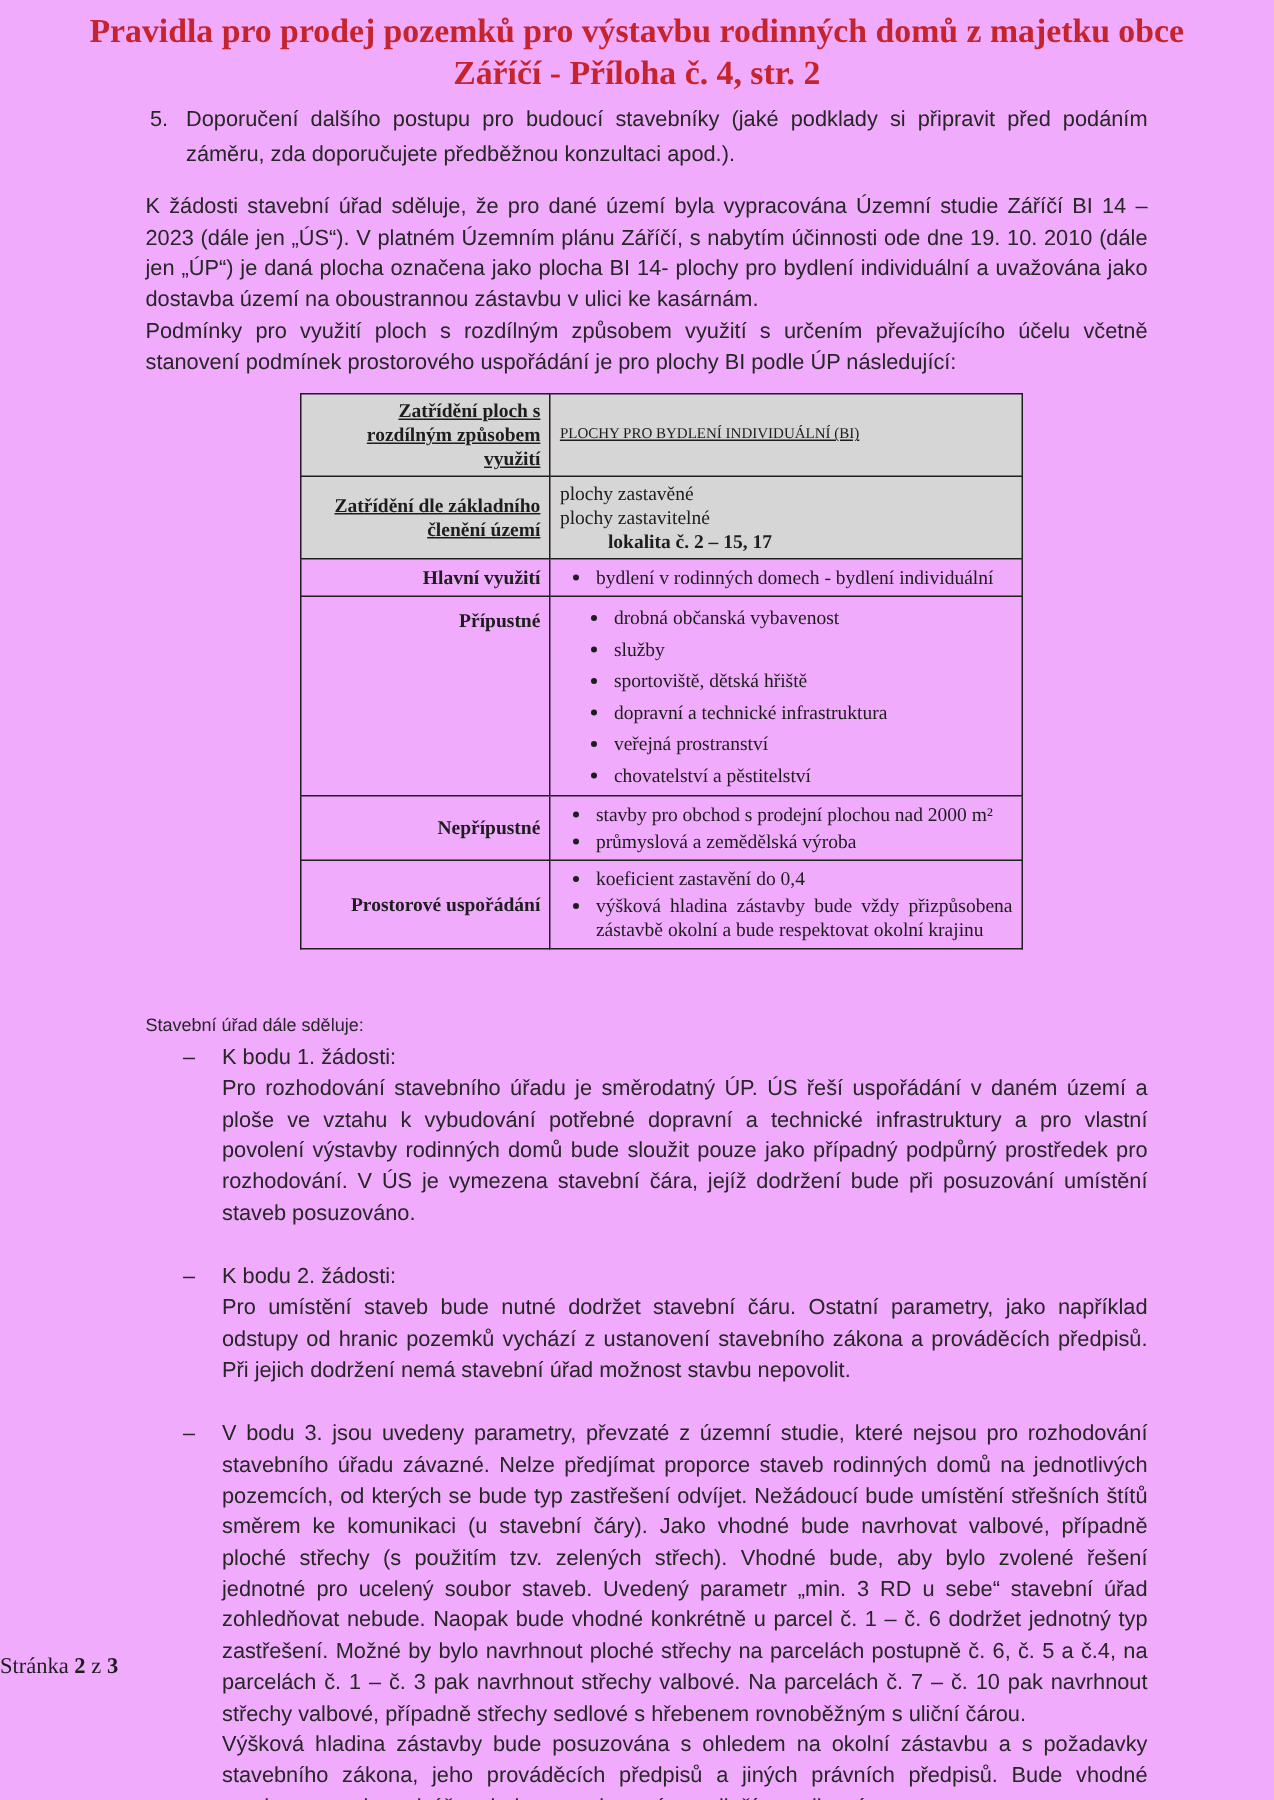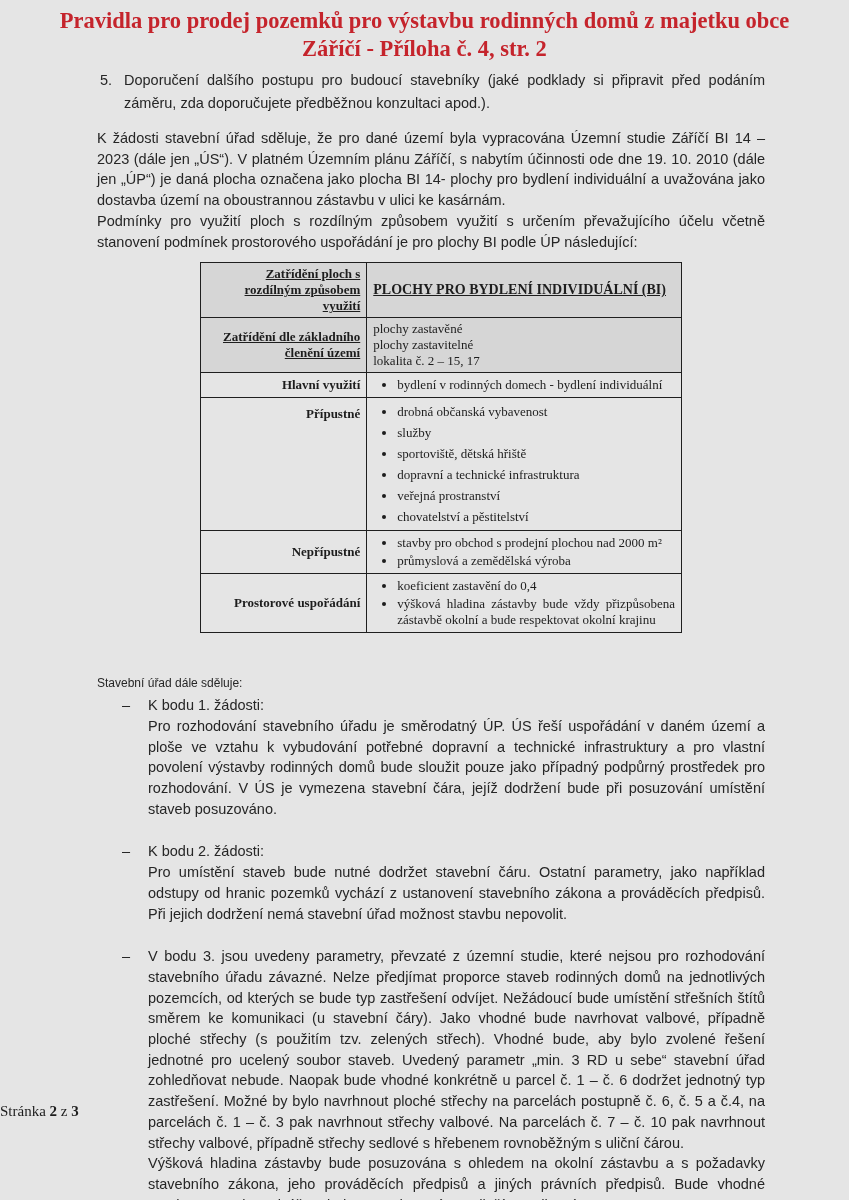--- a/index.html
+++ b/index.html
@@ -1,19 +1,19 @@
 <!DOCTYPE html>
 <html><head>
 <meta charset="utf-8">
 <style>
   html,body{margin:0;padding:0;background:#ffffff;}
   .page{
     position:relative;
     width:849px;height:1200px;
-    background:#e5e5e5;
+    background:#f0abfc;
     overflow:hidden;
     font-family:"Liberation Sans", sans-serif;
     color:#262626;
     box-sizing:border-box;
   }
   
   .title{
     margin:7px 24px 0 24px;
     text-align:center;
     font-family:"Liberation Serif", serif;
@@ -49,26 +49,26 @@
   table.land td{
     border:1.5px solid #1f1f1f;
     padding:3px 6px;
     vertical-align:middle;
   }
   td.lbl{width:146px;font-weight:bold;text-align:right;}
   td.val{width:288px;vertical-align:top;}
   tr.shade td{background:#d6d6d6;}
   .u{text-decoration:underline;}
   .just{text-align:justify;}
-  td.hdr-val{font-size:14px;font-weight:bold;vertical-align:middle;}
+  td.hdr-val{font-size:10px;font-weight:normal;vertical-align:middle;}
   .val .line{display:block;}
-  .val .b{font-weight:normal;}
+  .val .b{font-weight:bold;margin-left:32px;}
   ul.blt{margin:0;padding:0 0 0 24px;list-style:disc;}
   ul.blt li{padding:1px 0;}
-  ul.blt.spread li{padding:2.5px 0;}
+  ul.blt.spread li{padding:2.5px 0;margin-left:12px;}
   ul.blt.justify li{text-align:justify;}
   
   .lead{
     margin:40px 84px 0 97px;
     font-size:12px;line-height:21px;
   }
   .kbodu{
     display:flex;
     margin:0 84px 22px 122px;
     font-size:14.5px;line-height:20.7px;

